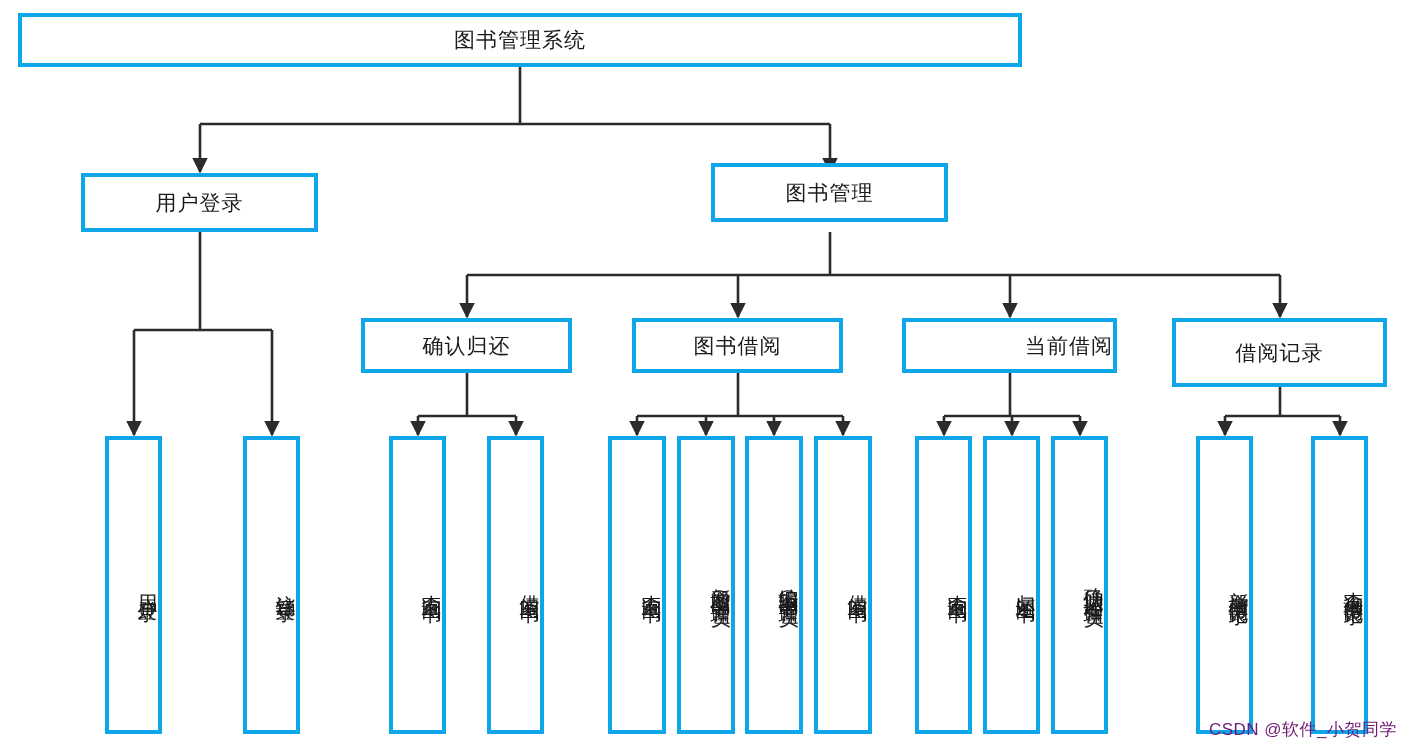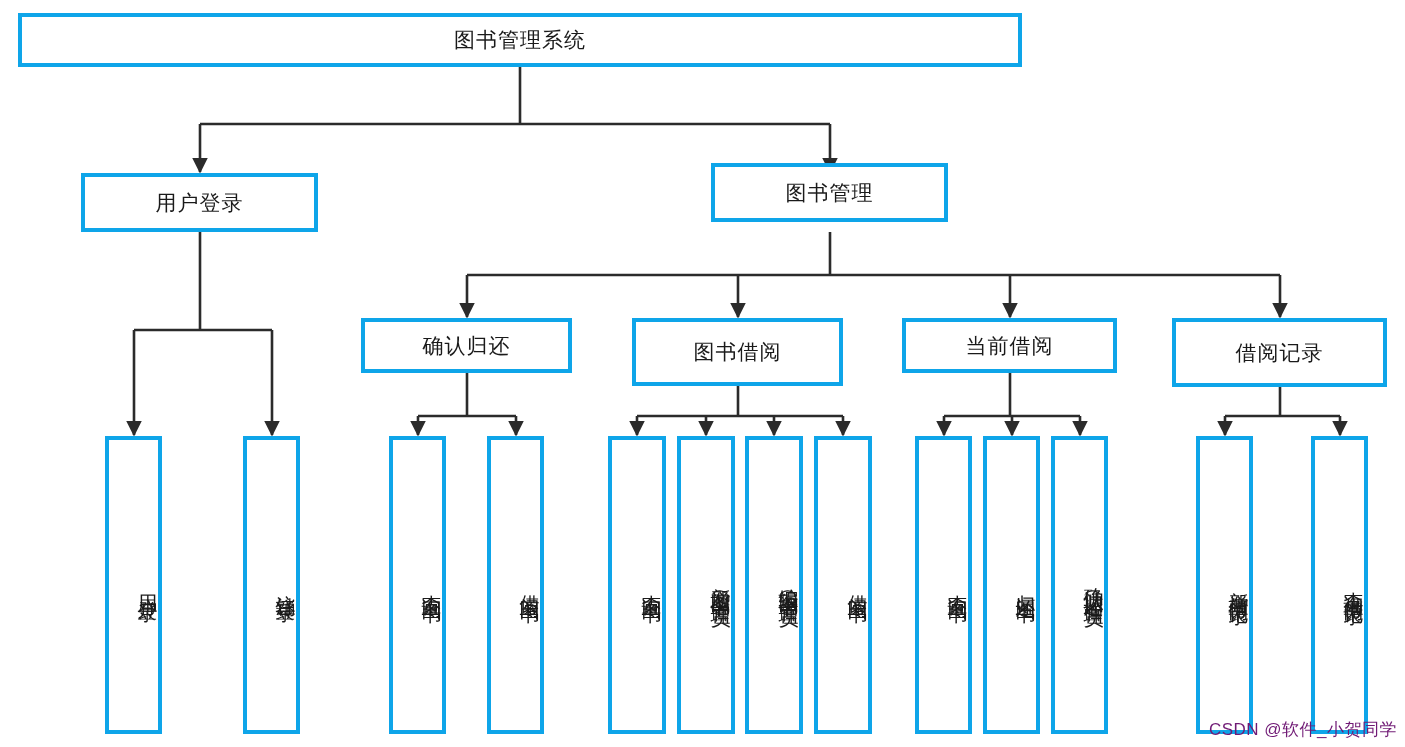--- a/index.html
+++ b/index.html
@@ -122,24 +122,24 @@
       </div>
       <div class="node-box horiz" style="left: 81px; top: 173px; width: 237px; height: 59px;">
         <span class="node-label">用户登录</span>
       </div>
       <div class="node-box horiz" style="left: 711px; top: 163px; width: 237px; height: 59px;">
         <span class="node-label">图书管理</span>
       </div>
       <div class="node-box horiz" style="left: 361px; top: 318px; width: 211px; height: 55px;">
         <span class="node-label">确认归还</span>
       </div>
-      <div class="node-box horiz" style="left: 632px; top: 318px; width: 211px; height: 68px; text-align: right;">
+      <div class="node-box horiz" style="left: 632px; top: 318px; width: 211px; height: 55px; text-align: right;">
         <span class="node-label">图书借阅</span>
       </div>
-      <div class="node-box horiz" style="left: 902px; top: 318px; width: 215px; height: 55px;">
+      <div class="node-box horiz" style="left: 902px; top: 318px; width: 215px; height: 55px; justify-content: flex-end;">
         <span class="node-label">当前借阅</span>
       </div>
       <div class="node-box horiz" style="left: 1172px; top: 318px; width: 215px; height: 69px;">
         <span class="node-label">借阅记录</span>
       </div>
       <div class="node-box vert" style="left: 105px; top: 436px; width: 57px; height: 298px;">
         <span class="node-label">用户登录</span>
       </div>
       <div class="node-box vert" style="left: 243px; top: 436px; width: 57px; height: 298px;">
         <span class="node-label">注销登录</span>

